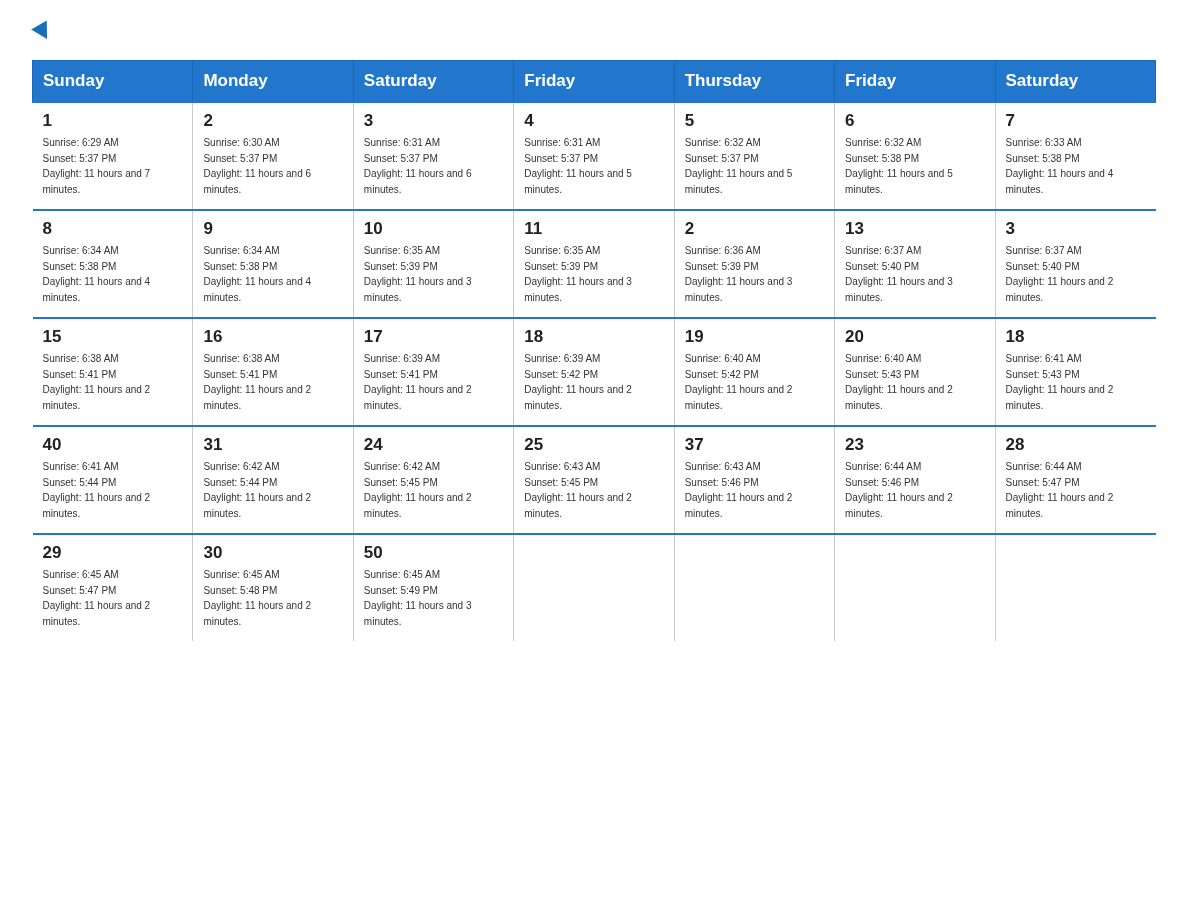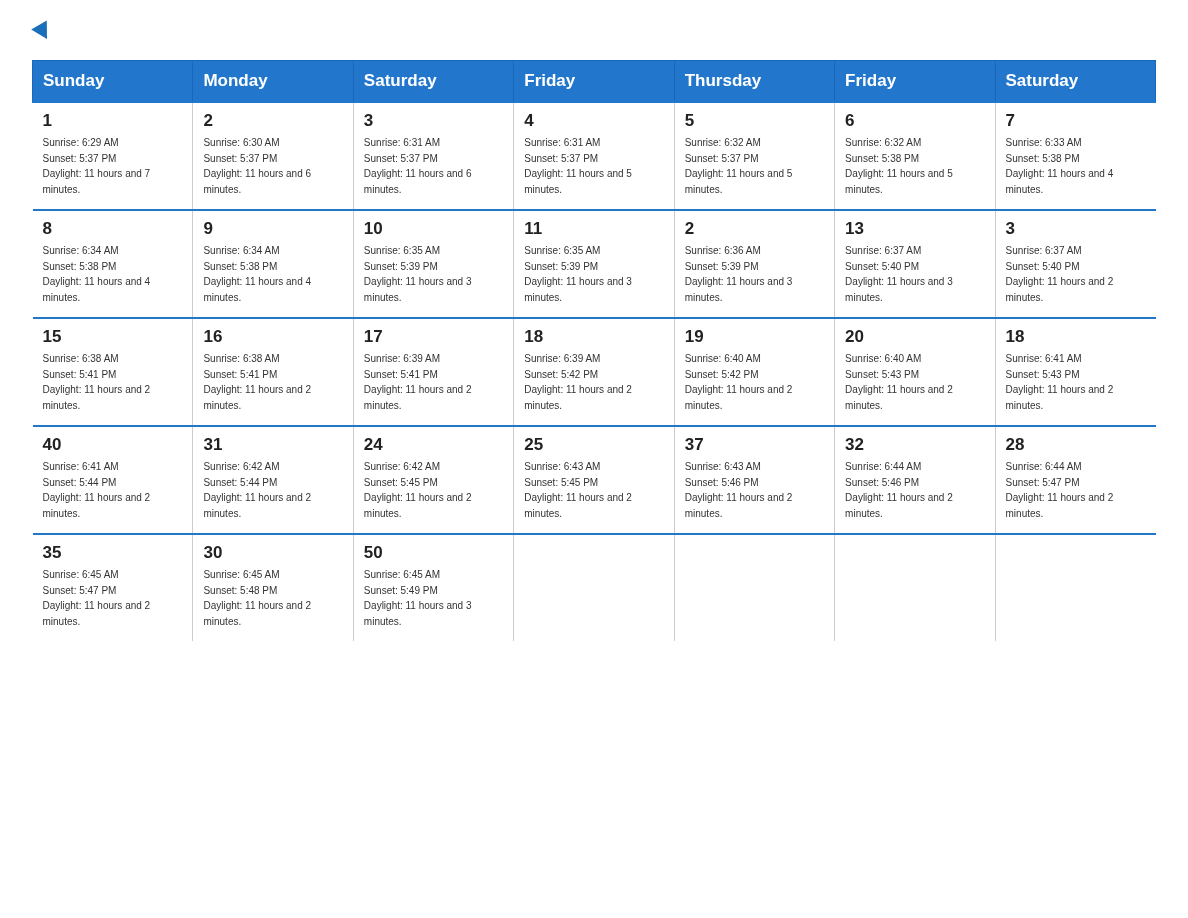--- a/index.html
+++ b/index.html
@@ -243,31 +243,31 @@
         </td>
         <td>
           <span class="day-number">25</span>
           <div class="day-info">Sunrise: 6:43 AM<br>Sunset: 5:45 PM<br>Daylight: 11 hours and 2 minutes.</div>
         </td>
         <td>
           <span class="day-number">37</span>
           <div class="day-info">Sunrise: 6:43 AM<br>Sunset: 5:46 PM<br>Daylight: 11 hours and 2 minutes.</div>
         </td>
         <td>
-          <span class="day-number">32</span>
+          <span class="day-number">23</span>
           <div class="day-info">Sunrise: 6:44 AM<br>Sunset: 5:46 PM<br>Daylight: 11 hours and 2 minutes.</div>
         </td>
         <td>
           <span class="day-number">28</span>
           <div class="day-info">Sunrise: 6:44 AM<br>Sunset: 5:47 PM<br>Daylight: 11 hours and 2 minutes.</div>
         </td>
       </tr>
       <tr>
         <td>
-          <span class="day-number">35</span>
+          <span class="day-number">29</span>
           <div class="day-info">Sunrise: 6:45 AM<br>Sunset: 5:47 PM<br>Daylight: 11 hours and 2 minutes.</div>
         </td>
         <td>
           <span class="day-number">30</span>
           <div class="day-info">Sunrise: 6:45 AM<br>Sunset: 5:48 PM<br>Daylight: 11 hours and 2 minutes.</div>
         </td>
         <td>
           <span class="day-number">50</span>
           <div class="day-info">Sunrise: 6:45 AM<br>Sunset: 5:49 PM<br>Daylight: 11 hours and 3 minutes.</div>
         </td>

